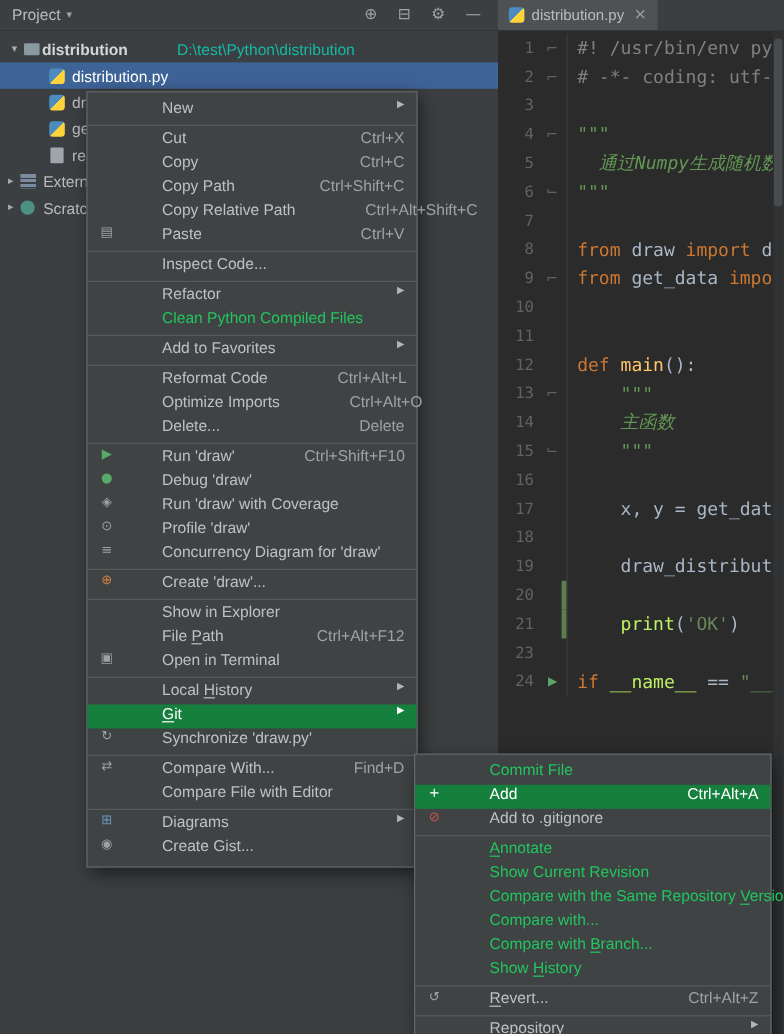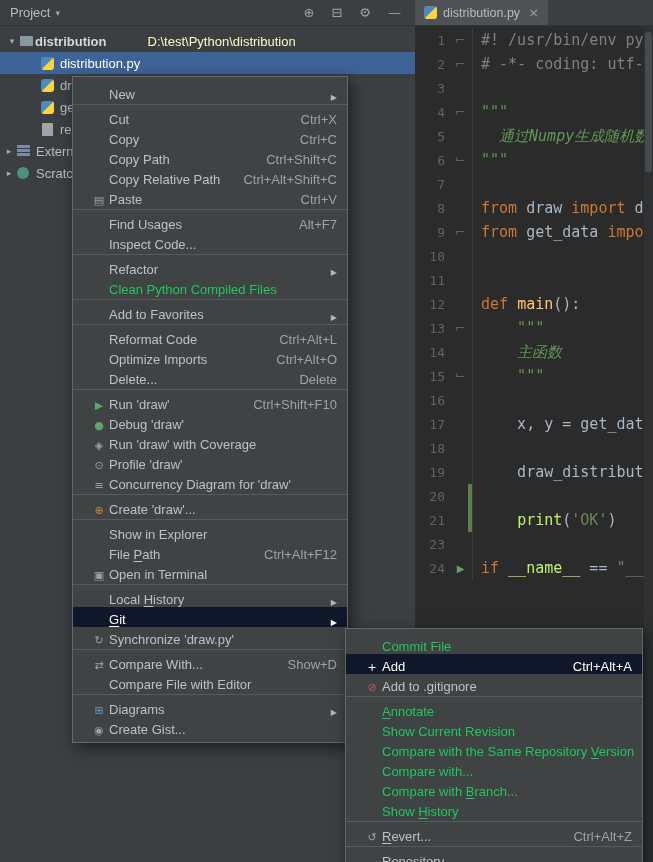--- a/index.html
+++ b/index.html
@@ -29,21 +29,21 @@
   .tree { flex:0 0 415px; background:#3c3f41; padding-top:4px; font-size:13px;
           color:#bbbbbb; overflow:hidden; }
   .tree-row { height:22px; display:flex; align-items:center; white-space:nowrap; overflow:hidden; }
   .tree-row.sel { background:#3e6396; color:#ffffff; }
   .tree-row.root { padding-left:5px; }
   .tree-row.depth1 { padding-left:40px; }
   .tree-row.top { padding-left:2px; }
   .chev { width:14px; flex:0 0 14px; text-align:center; font-size:9px; color:#a6abb0;
           font-family:"DejaVu Sans",sans-serif; }
   .root-label { font-weight:bold; color:#d4d7da; margin-left:2px; }
-  .root-path { color:#fef9c3; margin-left:10px;padding-left:31px; }
+  .root-path { color:#14b8a6; margin-left:10px;padding-left:31px; }
   .t-label { margin-left:6px; }
   .icon-slot { width:14px; flex:0 0 14px; display:flex; align-items:center; justify-content:center; }
   .pyicon { width:13px; height:13px; border-radius:3px; display:inline-block;
             background:linear-gradient(135deg,#4b8bbe 49%,#ffd43b 51%); flex:0 0 13px; }
   .txticon { width:11px; height:13px; background:#9fa6ab; border-radius:1px; display:inline-block; }
   .libicon { width:13px; height:12px; display:inline-block;
              background:repeating-linear-gradient(180deg,#7a8ca0 0 3px,#3c3f41 3px 4px); }
   .scricon { width:12px; height:12px; border-radius:50%; background:#4c9182; display:inline-block; }
 
   
@@ -65,22 +65,22 @@
   .tk-bi { color:#bef264; } .tk-pl { color:#a9b7c6; }
   .vscroll { position:absolute; right:0; top:0; bottom:0; width:9px; background:#2f3133; }
   .vthumb { position:absolute; right:1px; top:6px; width:7px; height:140px;
             background:rgba(170,175,180,.22); border-radius:3px; }
 
   
   .menu { position:absolute; background:#3f4344; border:1px solid #64686a; padding:5px 0;
           font-size:13px; color:#bdc1c5; box-shadow:3px 5px 14px rgba(0,0,0,.55); }
   .ctx { left:72px; top:76px; width:276px; z-index:20; }
   .git { left:345px; top:628px; width:298px; z-index:21; }
-  .menu-item { height:20px; display:flex; align-items:flex-end; padding:0 10px 0 16px; }
-  .menu-item.hl { background:#0f172a; color:#ffffff; }
+  .menu-item { height:20px; display:flex; align-items:flex-start; padding:0 10px 0 6px;gap:36px; }
+  .menu-item.hl { background:#15803d; color:#ffffff; }
   .menu-item.hl .mi-shortcut, .menu-item.hl .mi-arrow, .menu-item.hl .mi-icon { color:#ffffff; }
   .menu-item.dis { color:#22c55e; }
   .mi-icon { flex:0 0 20px; text-align:center; font-size:11px; color:#9aa0a6;
              font-family:"DejaVu Sans",sans-serif; }
   .mi-label { white-space:nowrap; }
   .mi-shortcut { margin-left:auto; padding-left:22px; color:#9da2a7; white-space:nowrap; }
   .mi-arrow { margin-left:auto; padding-left:22px; font-size:8px; color:#b2b6ba;
               font-family:"DejaVu Sans",sans-serif; }
   .menu-sep { height:1px; background:#575b5d; margin:2px 0; }
   u { text-underline-offset:2px; }
@@ -317,25 +317,20 @@
         <span class="mi-shortcut">Ctrl+Alt+Shift+C</span>
       </div>
       <div class="menu-item">
         <span class="mi-icon">▤</span>
         <span class="mi-label">Paste</span>
         <span class="mi-shortcut">Ctrl+V</span>
       </div>
       <div class="menu-sep"></div>
       <div class="menu-item">
         <span class="mi-icon"></span>
-        <span class="mi-label">Find Usages</span>
-        <span class="mi-shortcut">Alt+F7</span>
-      </div>
-      <div class="menu-item">
-        <span class="mi-icon"></span>
         <span class="mi-label">Inspect Code...</span>
       </div>
       <div class="menu-sep"></div>
       <div class="menu-item">
         <span class="mi-icon"></span>
         <span class="mi-label">Refactor</span>
         <span class="mi-arrow">▶</span>
       </div>
       <div class="menu-item dis">
         <span class="mi-icon"></span>
@@ -416,21 +411,21 @@
         <span class="mi-arrow">▶</span>
       </div>
       <div class="menu-item">
         <span class="mi-icon">↻</span>
         <span class="mi-label">Synchronize 'draw.py'</span>
       </div>
       <div class="menu-sep"></div>
       <div class="menu-item">
         <span class="mi-icon">⇄</span>
         <span class="mi-label">Compare With...</span>
-        <span class="mi-shortcut">Show+D</span>
+        <span class="mi-shortcut">Find+D</span>
       </div>
       <div class="menu-item">
         <span class="mi-icon"></span>
         <span class="mi-label">Compare File with Editor</span>
       </div>
       <div class="menu-sep"></div>
       <div class="menu-item">
         <span class="mi-icon" style="color: rgb(104, 151, 187);">⊞</span>
         <span class="mi-label">Diagrams</span>
         <span class="mi-arrow">▶</span>

